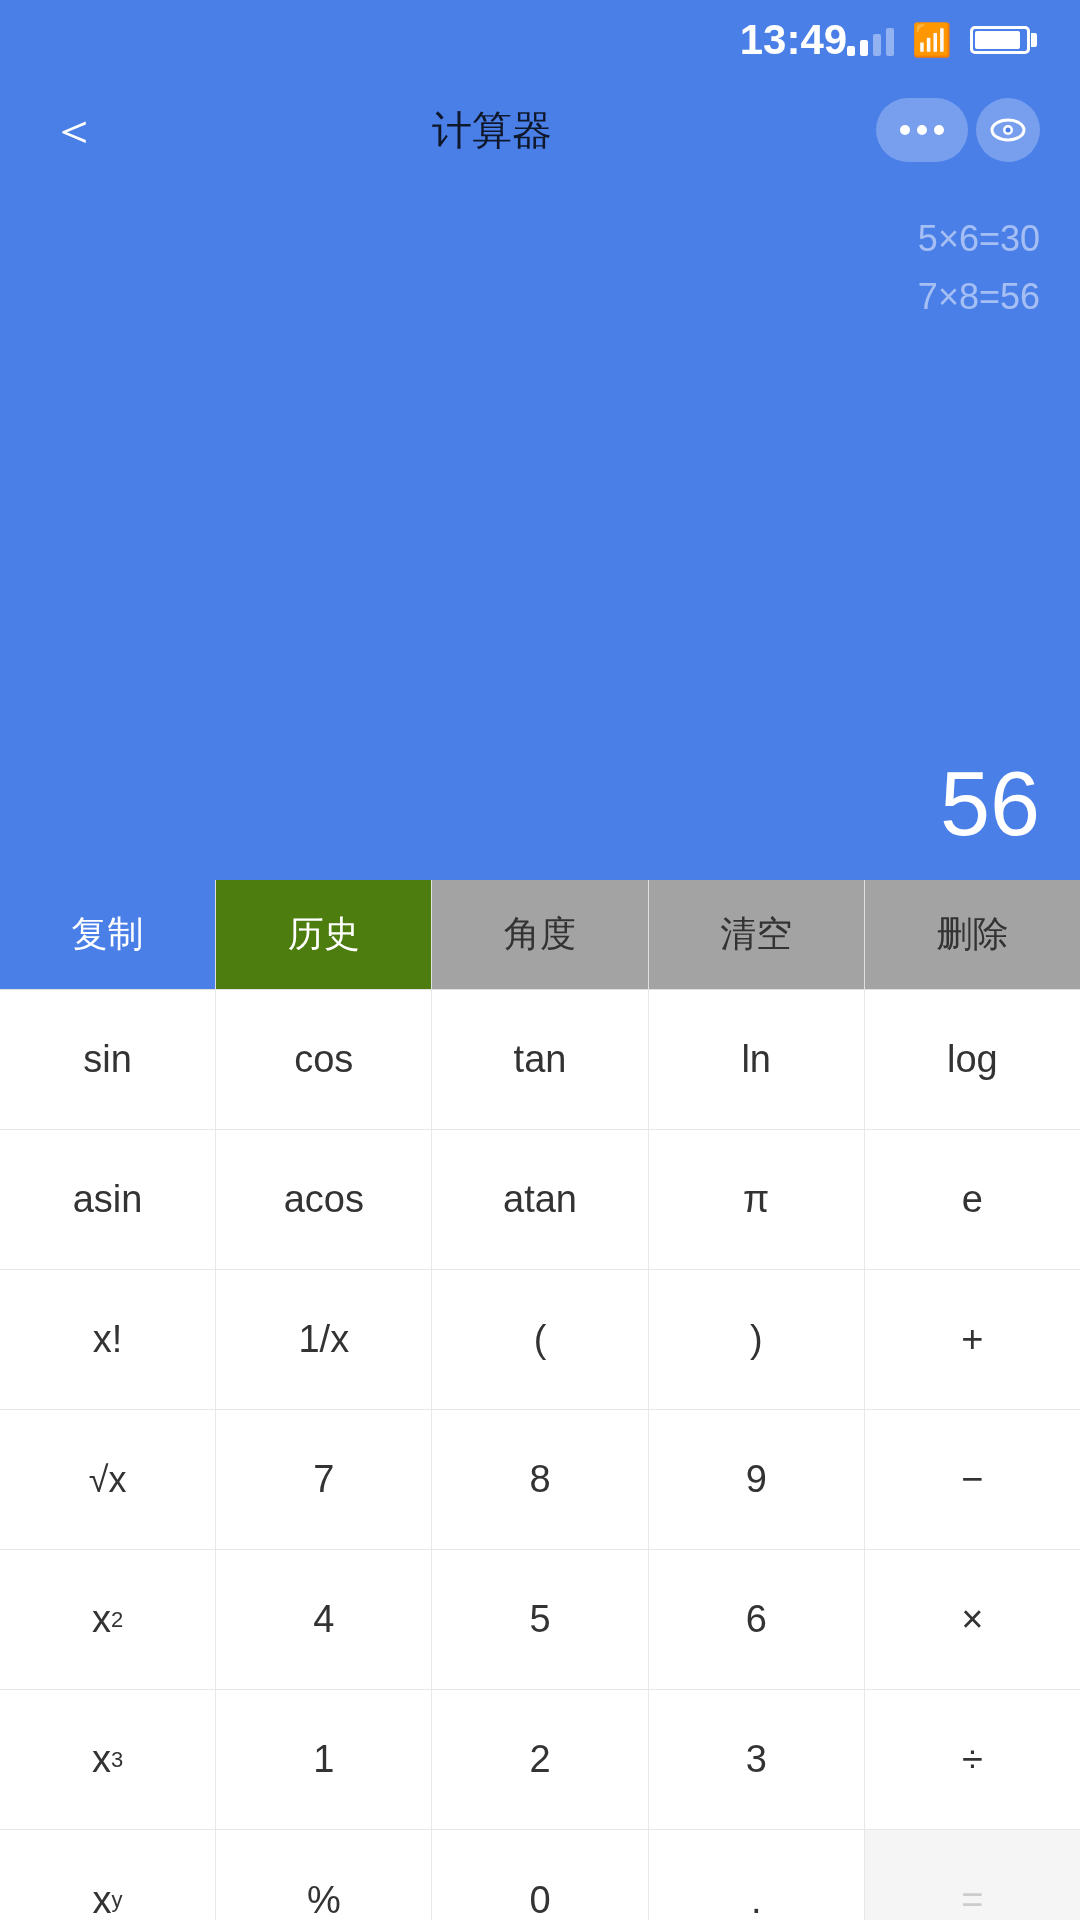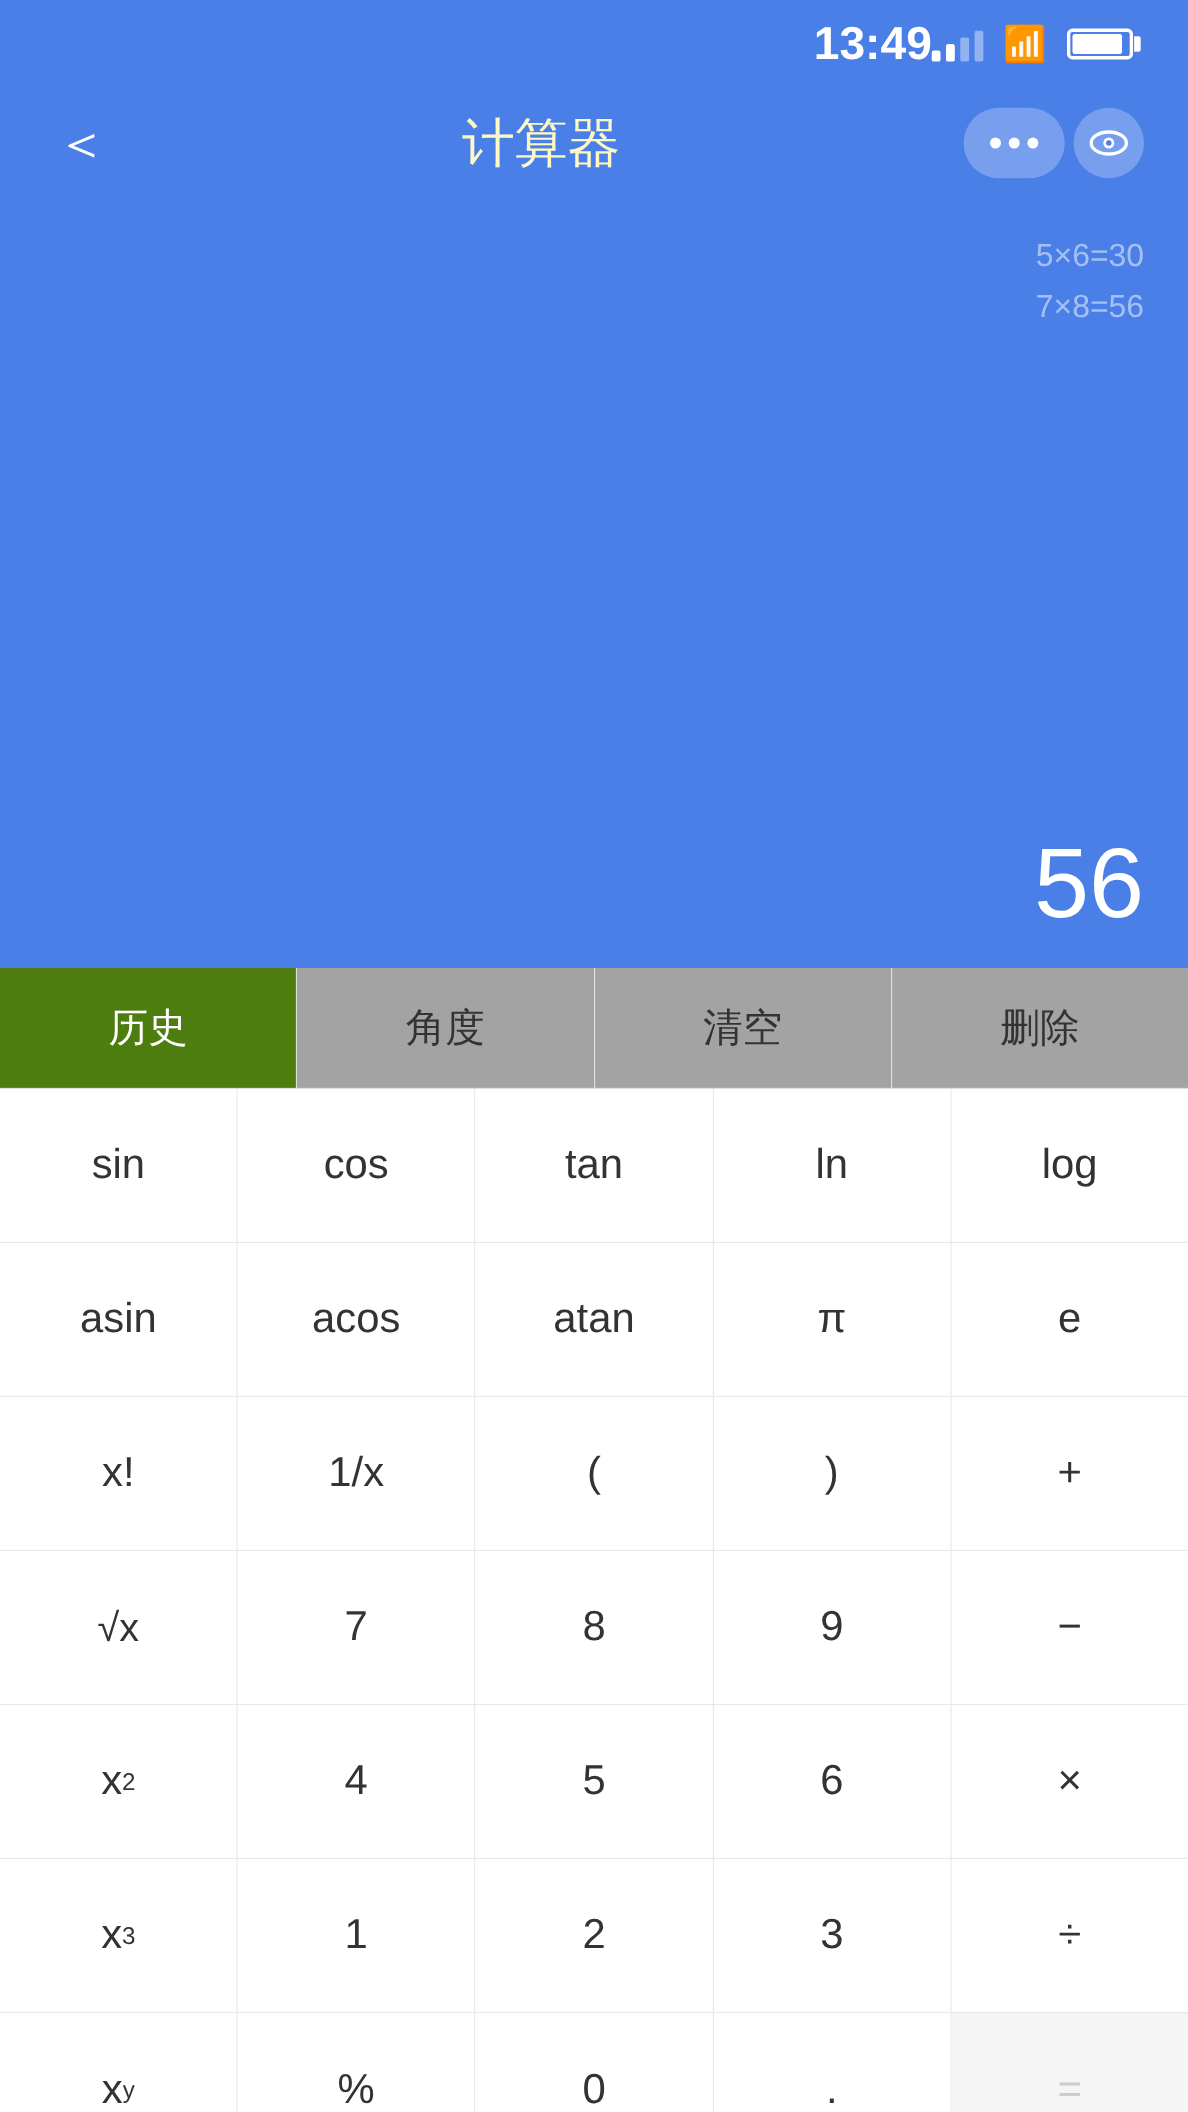--- a/index.html
+++ b/index.html
@@ -89,22 +89,22 @@
       padding: 0 40px;
     }
     .header-back {
       color: #fff;
       font-size: 48px;
       font-weight: 300;
       cursor: pointer;
       padding: 10px;
     }
     .header-title {
-      font-size: 48px;
-      color: #fef9c3;
+      font-size: 40px;
+      color: #0f172a;
       font-weight: 500;
     }
     .header-actions {
       display: flex;
       gap: 8px;
     }
     .header-btn {
       background: rgba(255,255,255,0.25);
       border-radius: 40px;
       padding: 14px 24px;
@@ -140,21 +140,21 @@
       position: relative;
       padding: 30px 40px;
     }
     .history-display {
       position: absolute;
       top: 30px;
       right: 40px;
       text-align: right;
     }
     .history-line {
-      font-size: 29px;
+      font-size: 36px;
       color: rgba(255,255,255,0.5);
       line-height: 1.6;
     }
     .current-result {
       position: absolute;
       bottom: 24px;
       right: 40px;
       font-size: 90px;
       color: #fff;
       font-weight: 400;
@@ -270,20 +270,21 @@
 
 <div class="display-area">
   <div class="history-display">
     <div class="history-line">5×6=30</div>
     <div class="history-line">7×8=56</div>
   </div>
   <div class="current-result">56</div>
 </div>
 
 <div class="action-row">
+  <div class="action-btn copy">复制</div>
   <div class="action-btn history">历史</div>
   <div class="action-btn normal">角度</div>
   <div class="action-btn normal">清空</div>
   <div class="action-btn normal">删除</div>
 </div>
 
 <div class="keypad">
 
   <div class="keypad-row">
     <div class="key">sin</div>

